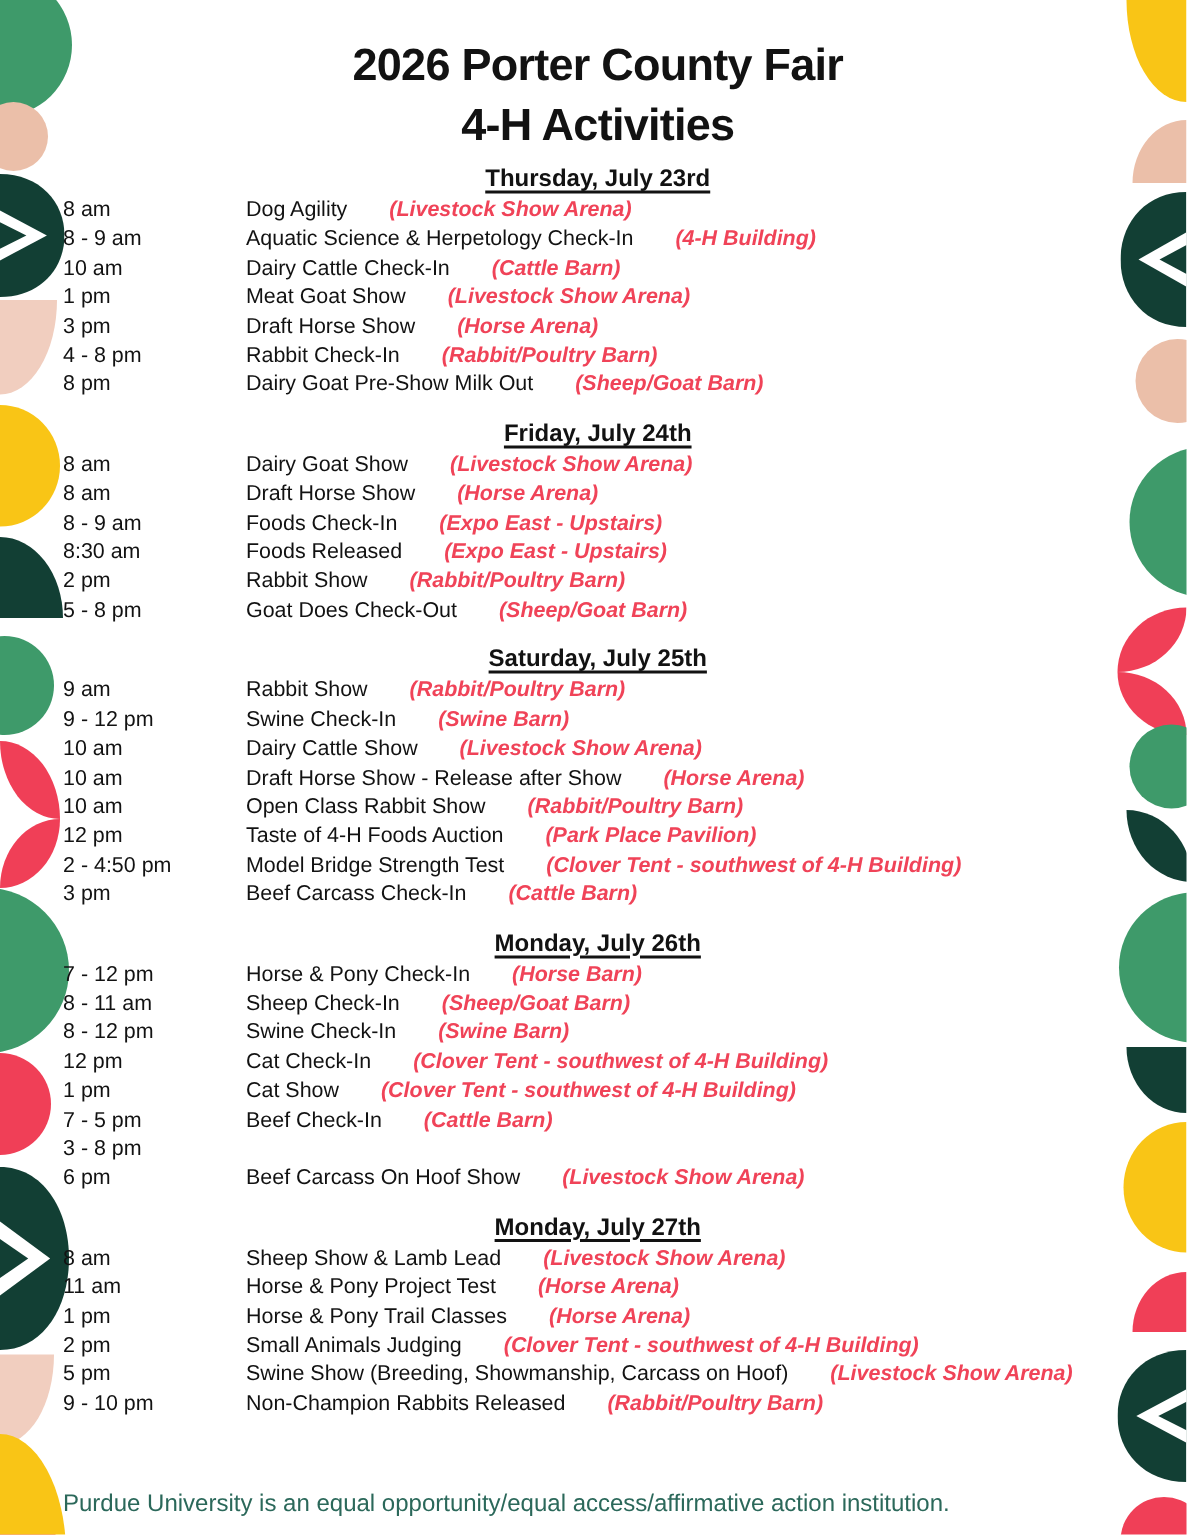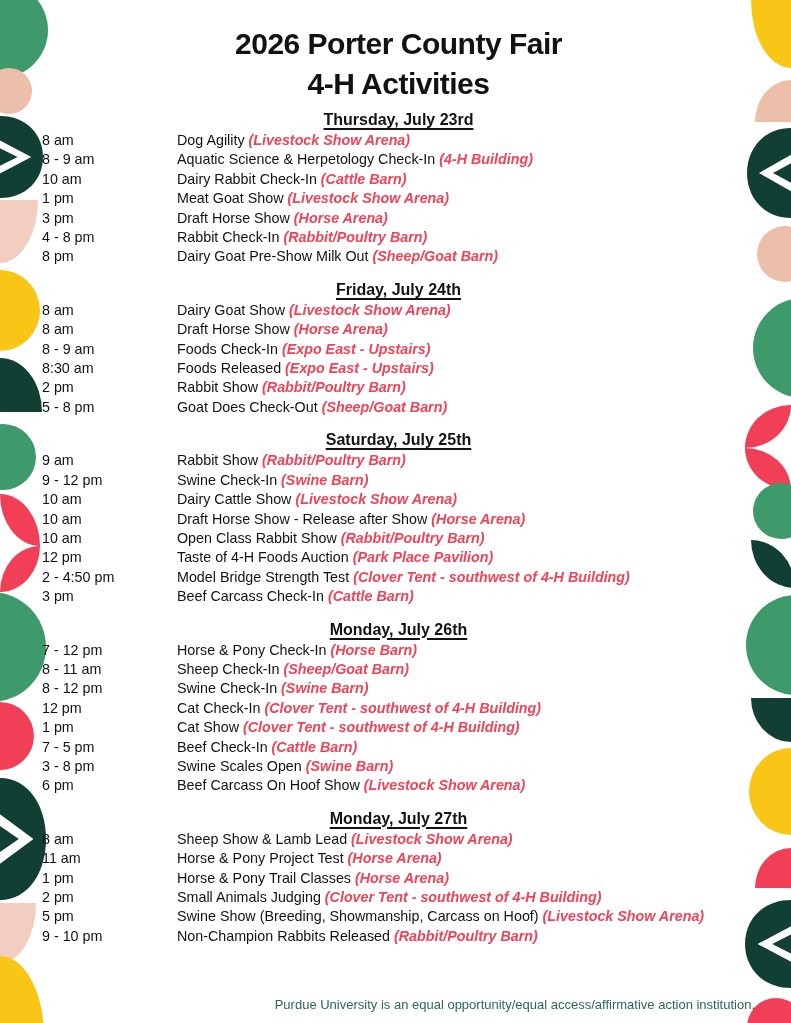--- a/index.html
+++ b/index.html
@@ -52,33 +52,34 @@
   .day-heading{
     font-size:16px;
     font-weight:bold;
     text-decoration:underline;
     text-underline-offset:3px;
     text-decoration-thickness:1.5px;
     line-height:20px;
     margin-bottom:1px;
     text-align:center;
   }
-  .event-row{display:flex;line-height:19.4px;font-size:14.3px;gap:13px;}
+  .event-row{display:flex;line-height:19.4px;font-size:14.3px;}
   .event-time{width:122px;flex-shrink:0;}
   .event-text{flex:1;}
   .event-location{
     color:var(--location-pink);
     font-weight:bold;
     font-style:italic;
+    margin-left:24px;
   }
   footer{
     position:absolute;
     left:0;right:0;bottom:11px;
-    text-align:right;
-    font-size:13px;
+    text-align:left;
+    font-size:16px;
     color:var(--footer-green);
   }
 </style>
 </head>
 <body>
 
 <div class="page">
 
   <div class="edge edge-left">
     <i class="shp c-green" style="left:-48px;top:-18px;width:96px;height:96px;border-radius:50%;"></i>
@@ -151,21 +152,21 @@
           <div class="event-row">
             <span class="event-time">8 am</span>
             <span class="event-text"><span>Dog Agility</span> <span class="event-location">(Livestock Show Arena)</span></span>
           </div>
           <div class="event-row">
             <span class="event-time">8 - 9 am</span>
             <span class="event-text"><span>Aquatic Science &amp; Herpetology Check-In</span> <span class="event-location">(4-H Building)</span></span>
           </div>
           <div class="event-row">
             <span class="event-time">10 am</span>
-            <span class="event-text"><span>Dairy Rabbit Check-In</span> <span class="event-location">(Cattle Barn)</span></span>
+            <span class="event-text"><span>Dairy Cattle Check-In</span> <span class="event-location">(Cattle Barn)</span></span>
           </div>
           <div class="event-row">
             <span class="event-time">1 pm</span>
             <span class="event-text"><span>Meat Goat Show</span> <span class="event-location">(Livestock Show Arena)</span></span>
           </div>
           <div class="event-row">
             <span class="event-time">3 pm</span>
             <span class="event-text"><span>Draft Horse Show</span> <span class="event-location">(Horse Arena)</span></span>
           </div>
           <div class="event-row">
@@ -260,21 +261,20 @@
           <div class="event-row">
             <span class="event-time">1 pm</span>
             <span class="event-text"><span>Cat Show</span> <span class="event-location">(Clover Tent - southwest of 4-H Building)</span></span>
           </div>
           <div class="event-row">
             <span class="event-time">7 - 5 pm</span>
             <span class="event-text"><span>Beef Check-In</span> <span class="event-location">(Cattle Barn)</span></span>
           </div>
           <div class="event-row">
             <span class="event-time">3 - 8 pm</span>
-            <span class="event-text"><span>Swine Scales Open</span> <span class="event-location">(Swine Barn)</span></span>
           </div>
           <div class="event-row">
             <span class="event-time">6 pm</span>
             <span class="event-text"><span>Beef Carcass On Hoof Show</span> <span class="event-location">(Livestock Show Arena)</span></span>
           </div>
         </section>
         <section class="day-section">
           <h2 class="day-heading">Monday, July 27th</h2>
           <div class="event-row">
             <span class="event-time">8 am</span>

